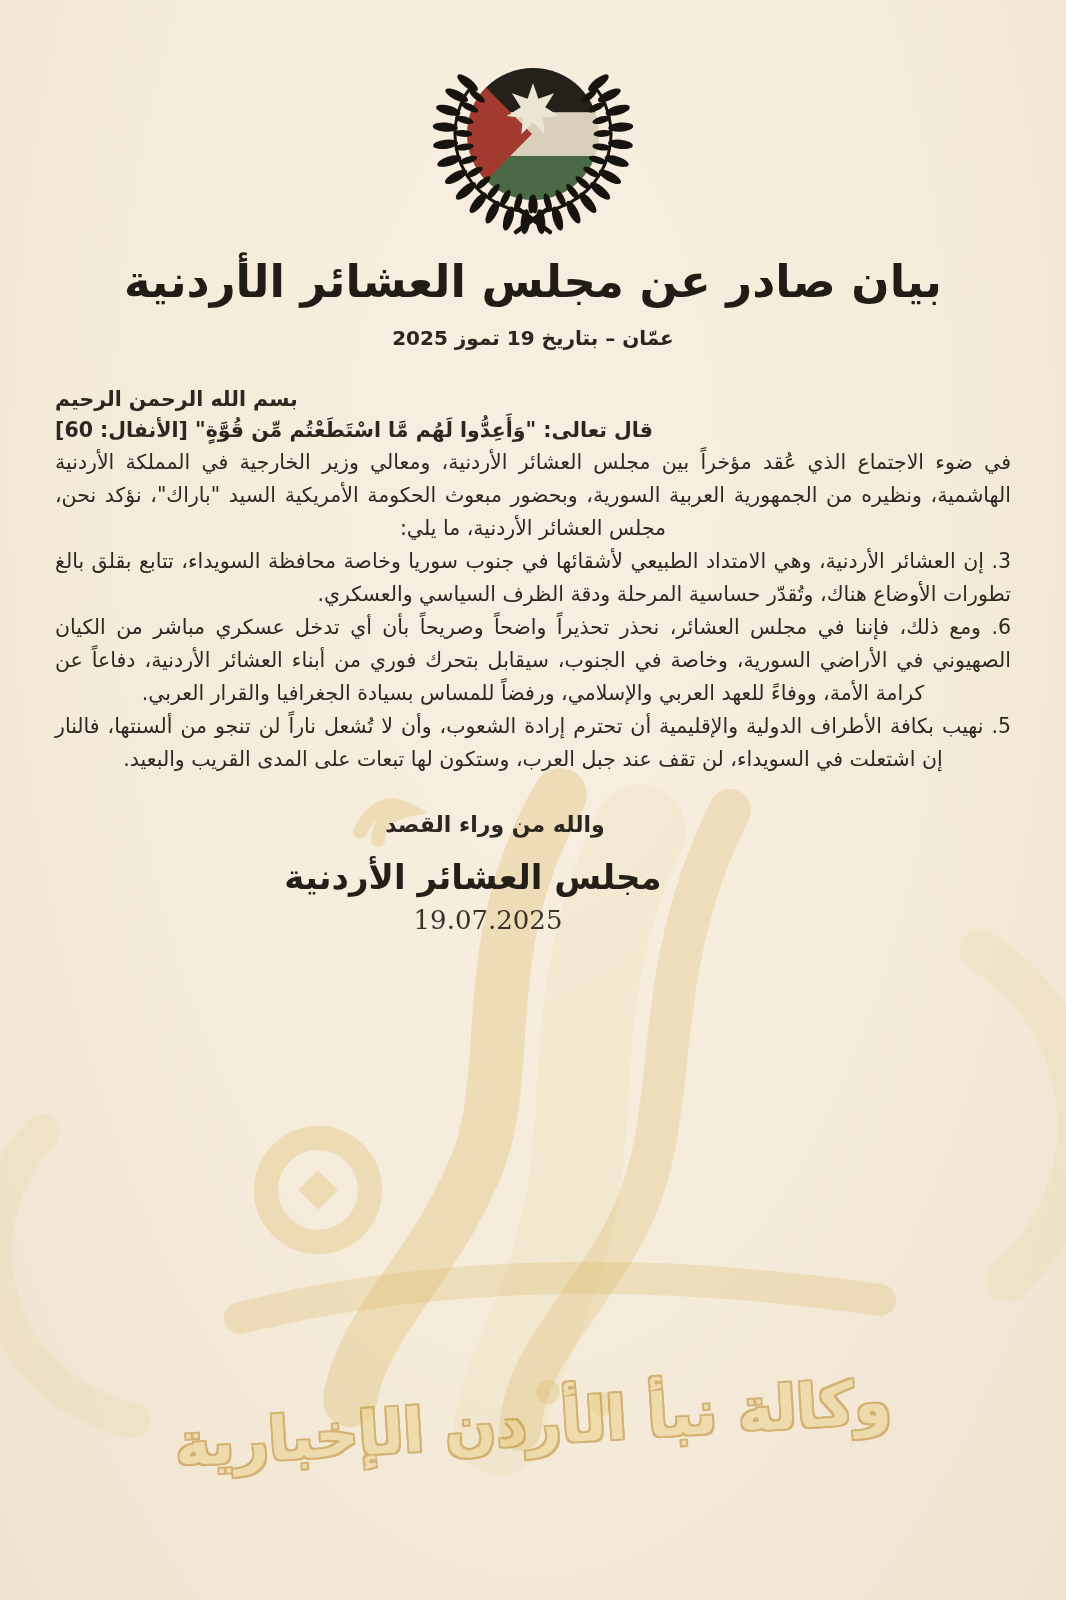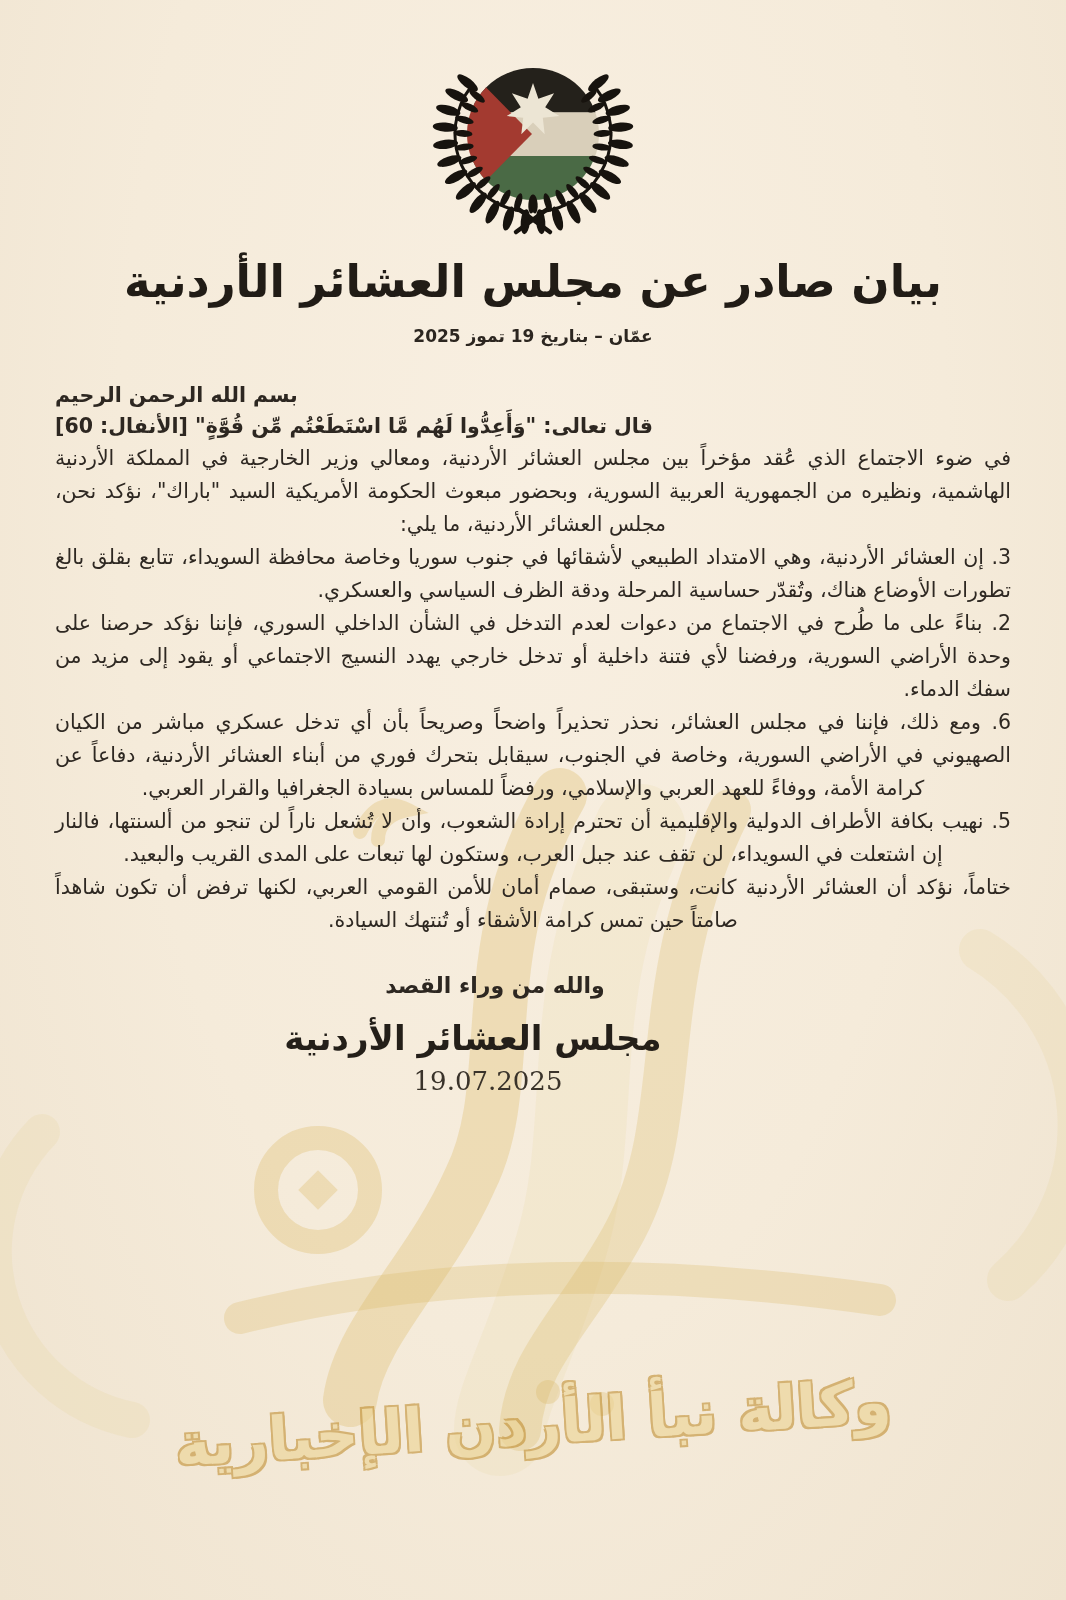--- a/index.html
+++ b/index.html
@@ -20,21 +20,21 @@
 
   .title{
     margin:8px 55px 0;
     text-align:center;
     font-size:45px;font-weight:bold;
     color:#211c16;letter-spacing:-1px;
     line-height:1.25;
   }
   .place-date{
     margin-top:16px;text-align:center;
-    font-size:17px;font-weight:bold;color:#2c2620;
+    font-size:20px;font-weight:bold;color:#2c2620;
   }
   .preamble{
     margin:34px 200px 0 55px;
     text-align:left;
     font-size:20.5px;font-weight:bold;color:#2d2721;
     line-height:31px;
   }
   .bodytext{margin:0 55px;color:#2e2822;font-size:20.5px;font-weight:normal;line-height:33px;}
   p.para{margin:0;text-align:justify;}
   .last-center{text-align-last:center;}
@@ -183,24 +183,22 @@
     <div class="place-date">عمّان – بتاريخ 19 تموز 2025</div>
 
     <div class="preamble">
       <div>بسم الله الرحمن الرحيم</div>
       <div>قال تعالى: "وَأَعِدُّوا لَهُم مَّا اسْتَطَعْتُم مِّن قُوَّةٍ" [الأنفال: 60]</div>
     </div>
 
     <div class="bodytext">
       <p class="para last-center mt-intro">في ضوء الاجتماع الذي عُقد مؤخراً بين مجلس العشائر الأردنية، ومعالي وزير الخارجية في المملكة الأردنية الهاشمية، ونظيره من الجمهورية العربية السورية، وبحضور مبعوث الحكومة الأمريكية السيد "باراك"، نؤكد نحن، مجلس العشائر الأردنية، ما يلي:</p>
       <p class="para last-right mt-i1">3. إن العشائر الأردنية، وهي الامتداد الطبيعي لأشقائها في جنوب سوريا وخاصة محافظة السويداء، تتابع بقلق بالغ تطورات الأوضاع هناك، وتُقدّر حساسية المرحلة ودقة الظرف السياسي والعسكري.</p>
-      <p class="para last-right mt-i2">2. بناءً على ما طُرح في الاجتماع من دعوات لعدم التدخل في الشأن الداخلي السوري، فإننا نؤكد حرصنا على وحدة الأراضي السورية، ورفضنا لأي فتنة داخلية أو تدخل خارجي يهدد النسيج الاجتماعي أو يقود إلى مزيد من سفك الدماء.</p>
       <p class="para last-center mt-i3">6. ومع ذلك، فإننا في مجلس العشائر، نحذر تحذيراً واضحاً وصريحاً بأن أي تدخل عسكري مباشر من الكيان الصهيوني في الأراضي السورية، وخاصة في الجنوب، سيقابل بتحرك فوري من أبناء العشائر الأردنية، دفاعاً عن كرامة الأمة، ووفاءً للعهد العربي والإسلامي، ورفضاً للمساس بسيادة الجغرافيا والقرار العربي.</p>
       <p class="para last-center mt-i5">5. نهيب بكافة الأطراف الدولية والإقليمية أن تحترم إرادة الشعوب، وأن لا تُشعل ناراً لن تنجو من ألسنتها، فالنار إن اشتعلت في السويداء، لن تقف عند جبل العرب، وستكون لها تبعات على المدى القريب والبعيد.</p>
-      <p class="para last-center mt-cl">ختاماً، نؤكد أن العشائر الأردنية كانت، وستبقى، صمام أمان للأمن القومي العربي، لكنها ترفض أن تكون شاهداً صامتاً حين تمس كرامة الأشقاء أو تُنتهك السيادة.</p>
     </div>
 
     <div class="tahmid">والله من وراء القصد</div>
     <div class="sig-name">مجلس العشائر الأردنية</div>
     <div class="sig-date">19.07.2025</div>
   </div>
 
   <div class="agency-wm">وكالة نبأ الأردن الإخبارية</div>
 </div>
 

